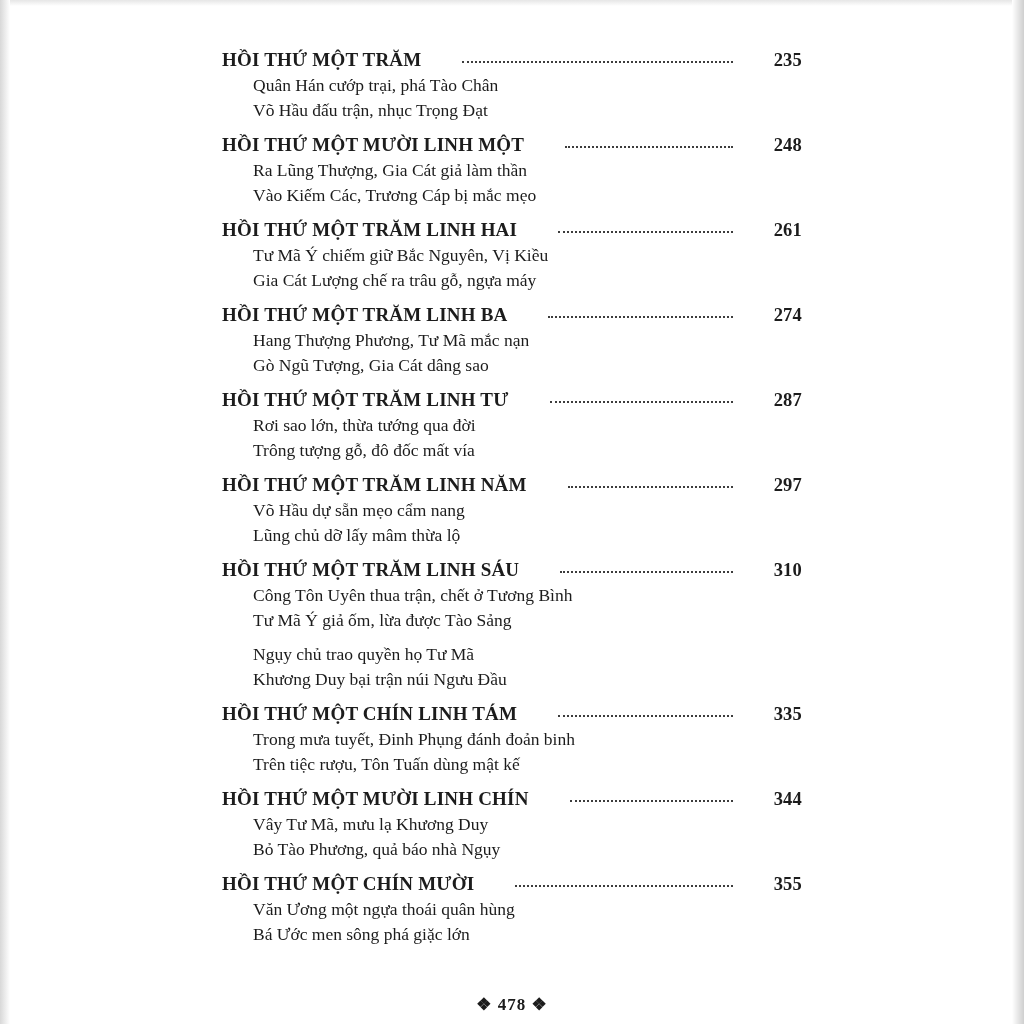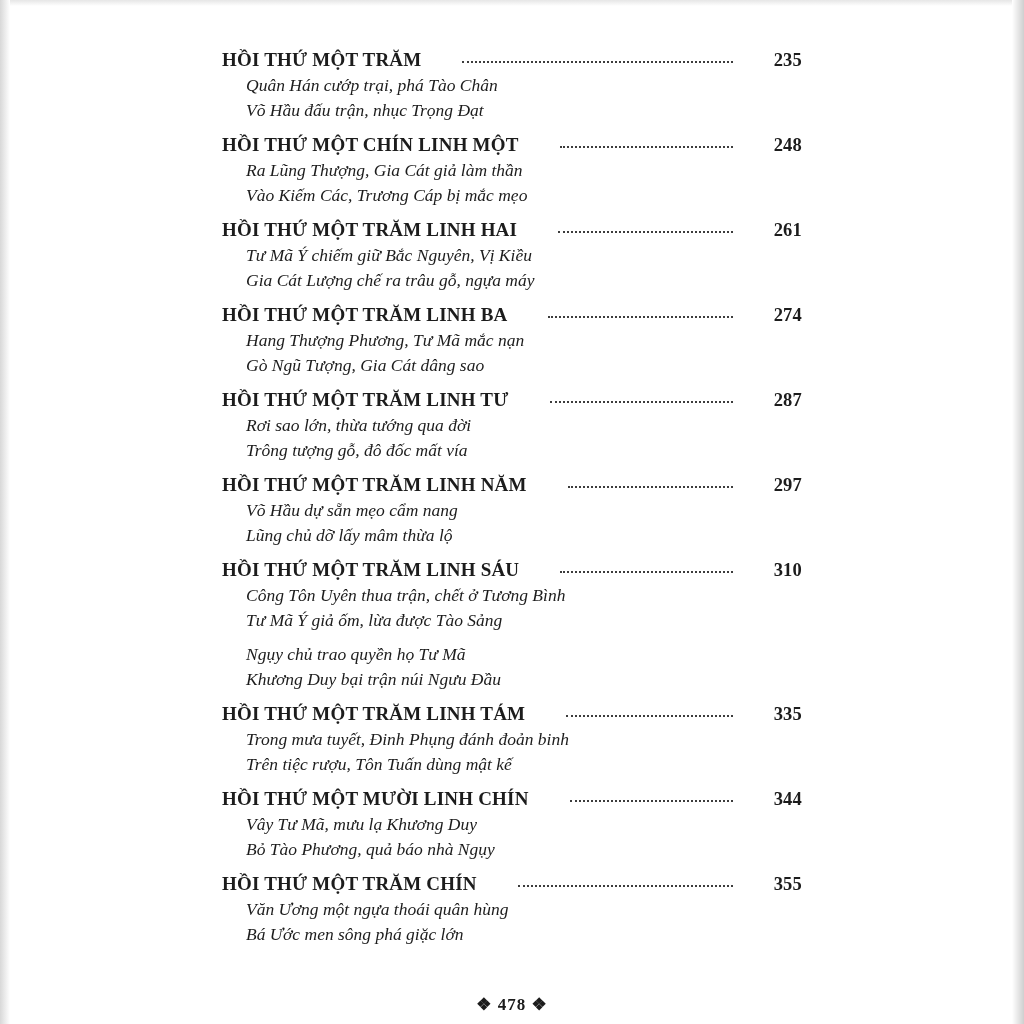--- a/index.html
+++ b/index.html
@@ -44,24 +44,23 @@
   .leader {
     flex: 1 1 auto;
     border-bottom: 2px dotted #3c3c3c;
     margin: 0 5px;
     position: relative;
     top: -3px;
     min-width: 20px;
   }
   .pagenum { flex: 0 0 auto; font-size: 18.5px; }
   .sub {
-    font-style: italic;
     font-size: 17.5px;
     line-height: 25px;
-    margin-left: 24px;
+    margin-left: 31px;
   }
   .footer {
     position: absolute;
     left: 0; right: 0;
     top: 994px;
     text-align: center;
     font-size: 17px;
     font-weight: bold;
     letter-spacing: 1px;
   }
@@ -78,21 +77,21 @@
       <div class="title-row">
         <span class="title">HỒI THỨ MỘT TRĂM</span>
         <span class="leader"></span>
         <span class="pagenum">235</span>
       </div>
       <div class="sub">Quân Hán cướp trại, phá Tào Chân</div>
       <div class="sub">Võ Hầu đấu trận, nhục Trọng Đạt</div>
     </div>
     <div class="entry">
       <div class="title-row">
-        <span class="title">HỒI THỨ MỘT CHÍN LINH MỘT</span>
+        <span class="title">HỒI THỨ MỘT MƯỜI LINH MỘT</span>
         <span class="leader"></span>
         <span class="pagenum">248</span>
       </div>
       <div class="sub">Ra Lũng Thượng, Gia Cát giả làm thần</div>
       <div class="sub">Vào Kiếm Các, Trương Cáp bị mắc mẹo</div>
     </div>
     <div class="entry">
       <div class="title-row">
         <span class="title">HỒI THỨ MỘT TRĂM LINH HAI</span>
         <span class="leader"></span>
@@ -136,39 +135,39 @@
       </div>
       <div class="sub">Công Tôn Uyên thua trận, chết ở Tương Bình</div>
       <div class="sub">Tư Mã Ý giả ốm, lừa được Tào Sảng</div>
     </div>
     <div class="entry">
       <div class="sub">Ngụy chủ trao quyền họ Tư Mã</div>
       <div class="sub">Khương Duy bại trận núi Ngưu Đầu</div>
     </div>
     <div class="entry">
       <div class="title-row">
-        <span class="title">HỒI THỨ MỘT TRĂM LINH TÁM</span>
+        <span class="title">HỒI THỨ MỘT CHÍN LINH TÁM</span>
         <span class="leader"></span>
         <span class="pagenum">335</span>
       </div>
       <div class="sub">Trong mưa tuyết, Đinh Phụng đánh đoản binh</div>
       <div class="sub">Trên tiệc rượu, Tôn Tuấn dùng mật kế</div>
     </div>
     <div class="entry">
       <div class="title-row">
         <span class="title">HỒI THỨ MỘT MƯỜI LINH CHÍN</span>
         <span class="leader"></span>
         <span class="pagenum">344</span>
       </div>
       <div class="sub">Vây Tư Mã, mưu lạ Khương Duy</div>
       <div class="sub">Bỏ Tào Phương, quả báo nhà Ngụy</div>
     </div>
     <div class="entry">
       <div class="title-row">
-        <span class="title">HỒI THỨ MỘT TRĂM CHÍN</span>
+        <span class="title">HỒI THỨ MỘT CHÍN MƯỜI</span>
         <span class="leader"></span>
         <span class="pagenum">355</span>
       </div>
       <div class="sub">Văn Ương một ngựa thoái quân hùng</div>
       <div class="sub">Bá Ước men sông phá giặc lớn</div>
     </div>
   </div>
 
 <div class="footer">❖ 478 ❖</div>
 

